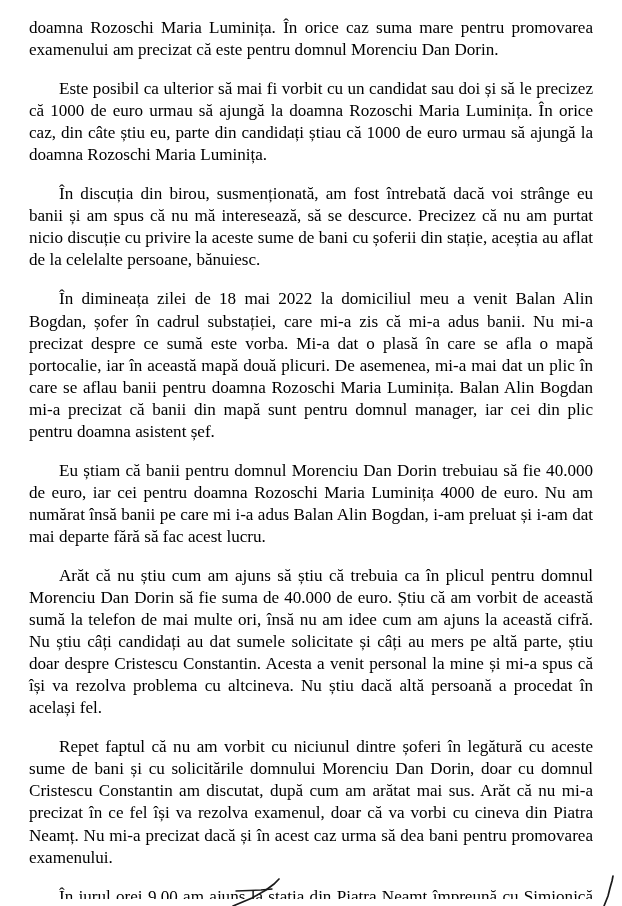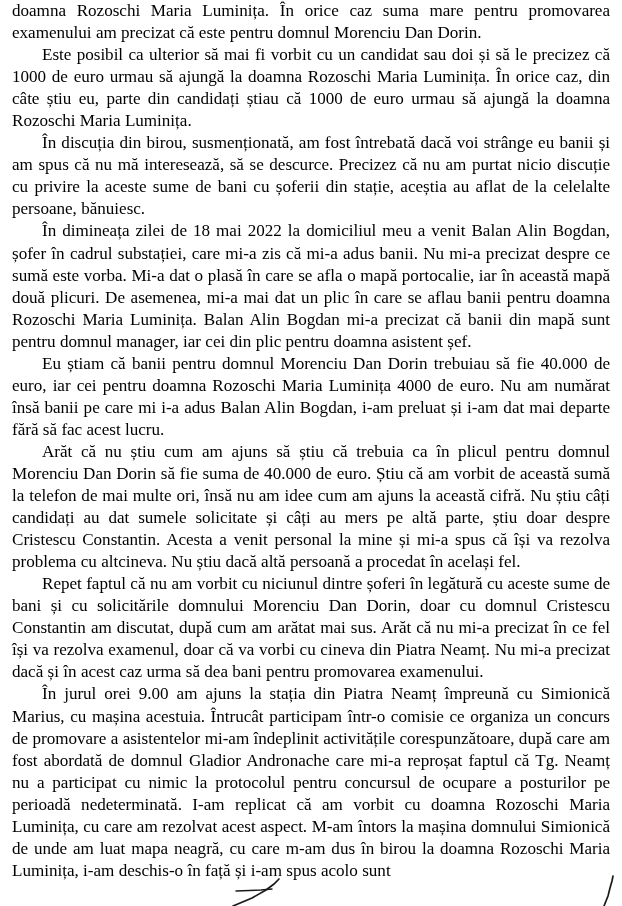--- a/index.html
+++ b/index.html
@@ -20,21 +20,21 @@
     overflow: hidden;
     box-sizing: border-box;
   }
   #doc-body {
     position: absolute;
     left: 12px;
     top: 0px;
     width: 598px;
   }
   p.para {
-    margin: 0;
+    margin: 17px;
     padding: 0;
     text-align: justify;
     text-justify: inter-word;
     text-indent: 30px;
     font-size: 17.1px;
     line-height: 22.05px;
     letter-spacing: -0.02px;
     word-spacing: 0.1px;
     -webkit-font-smoothing: none;
   }

